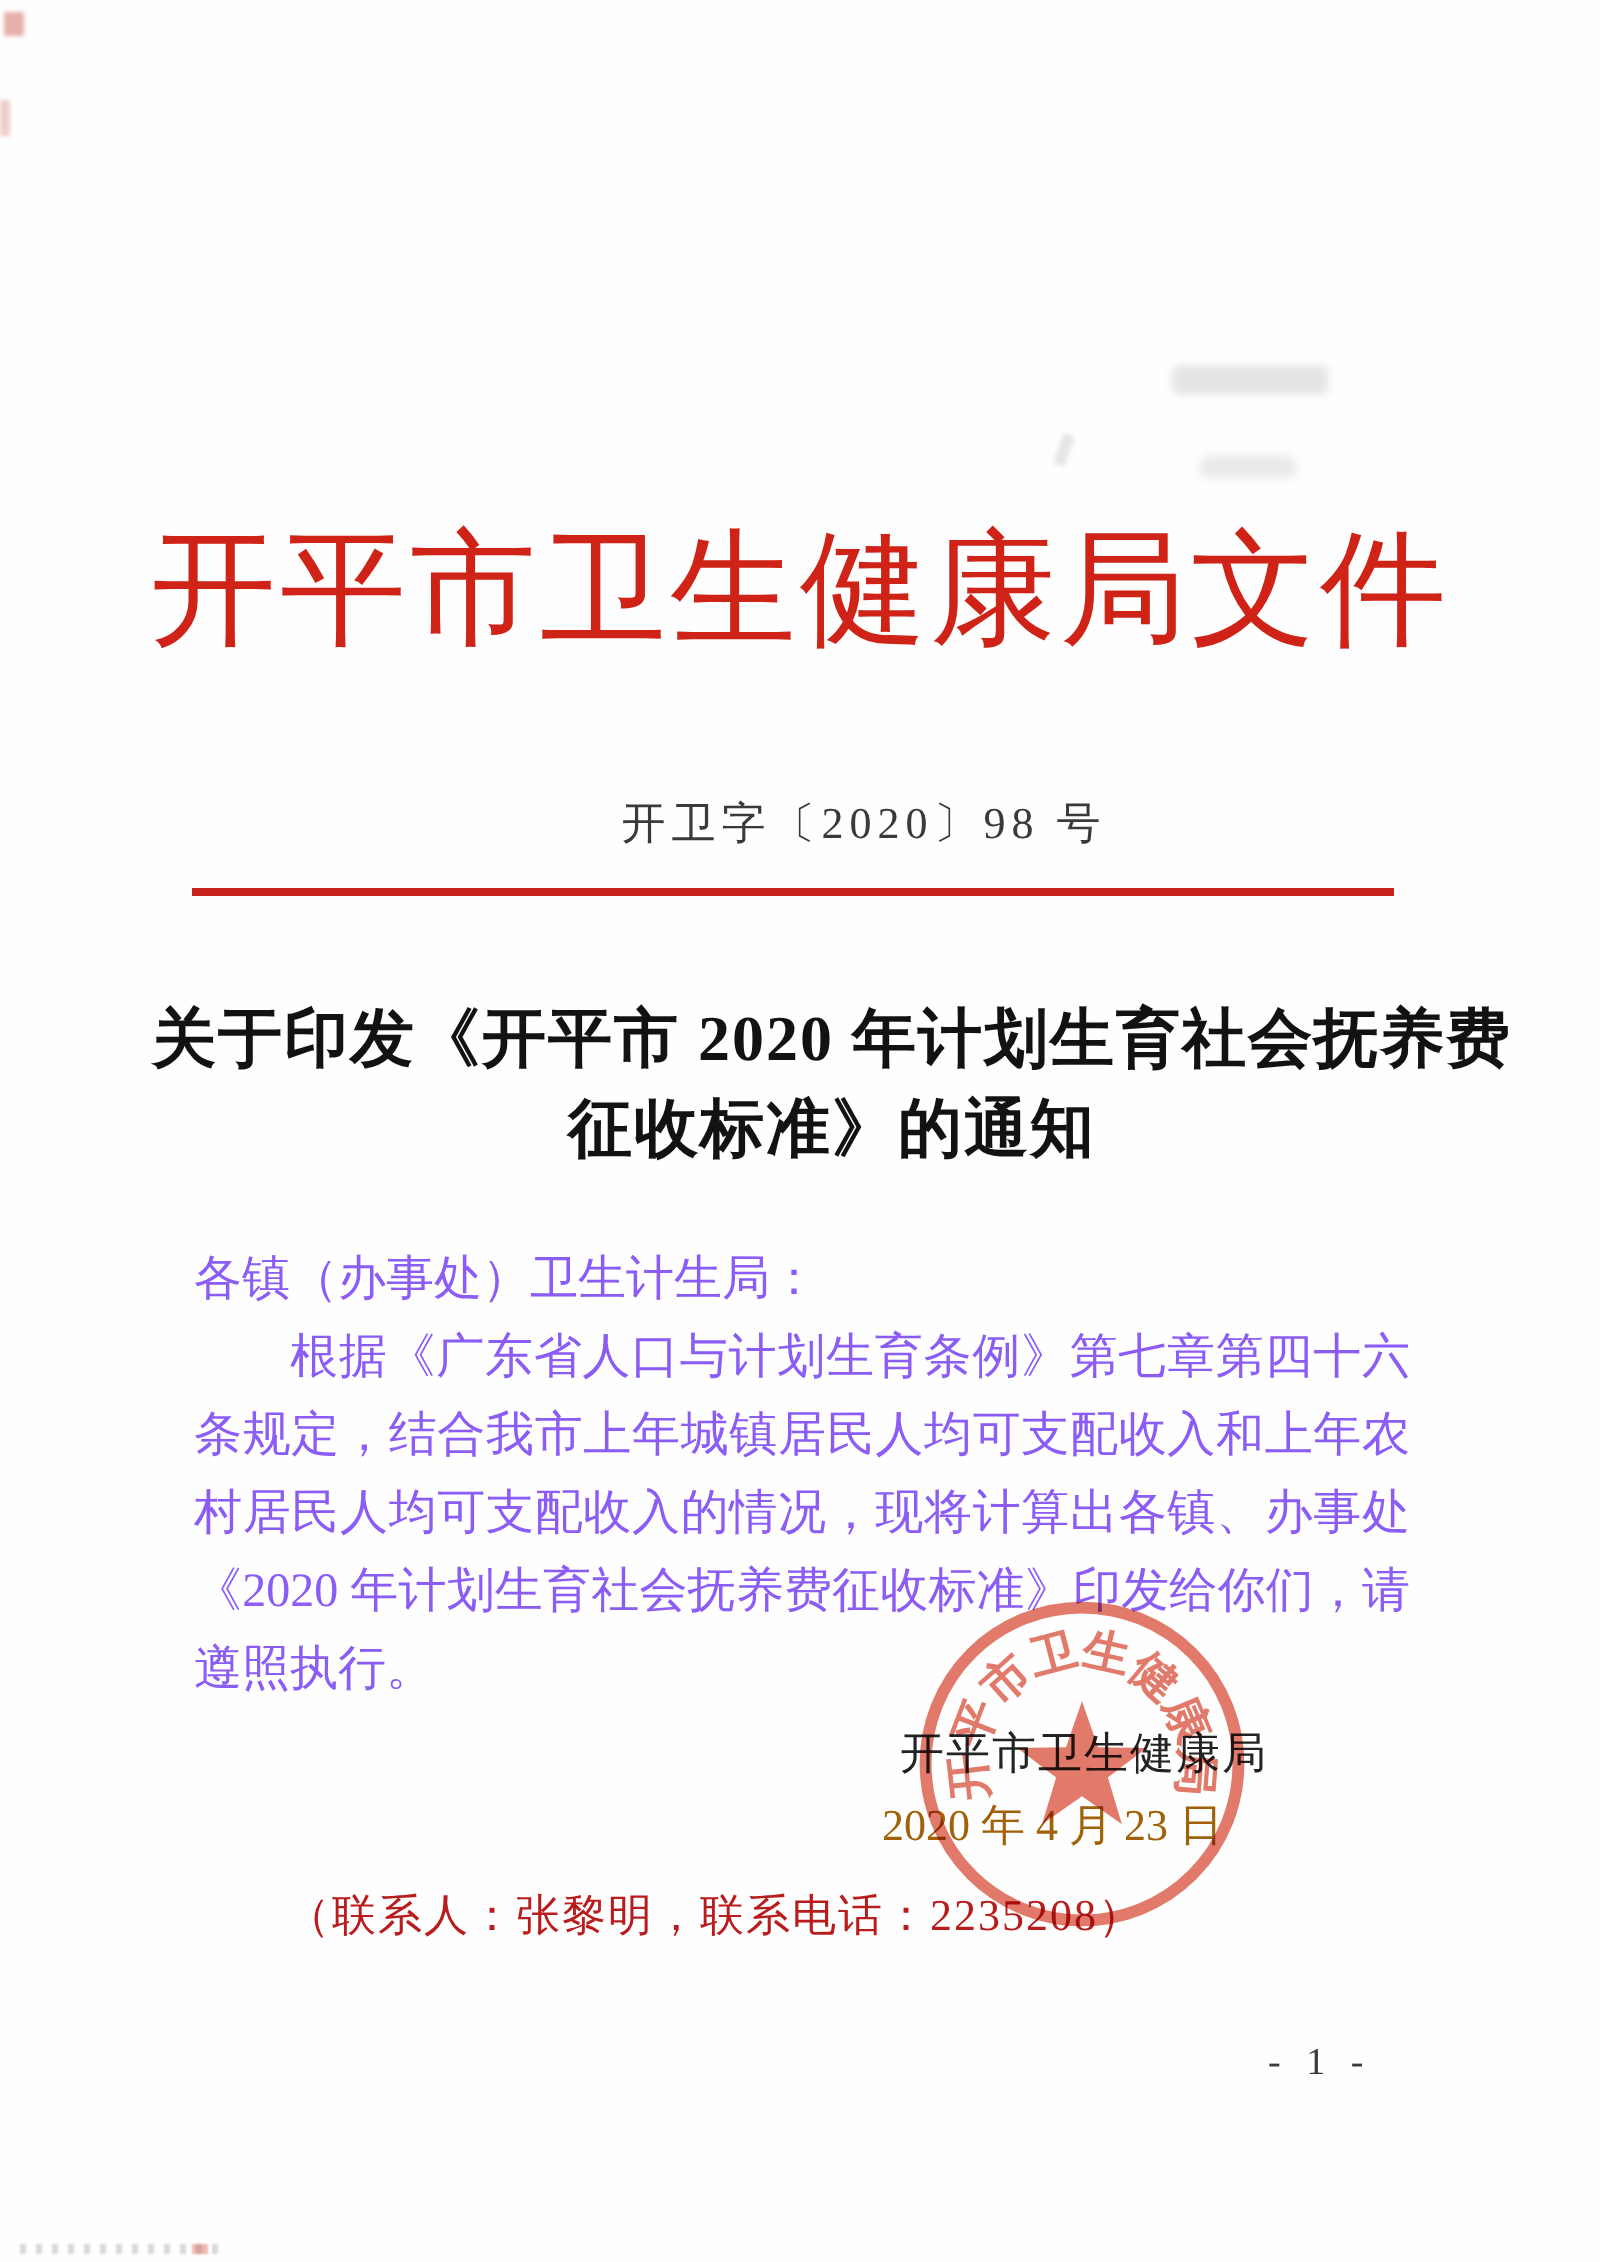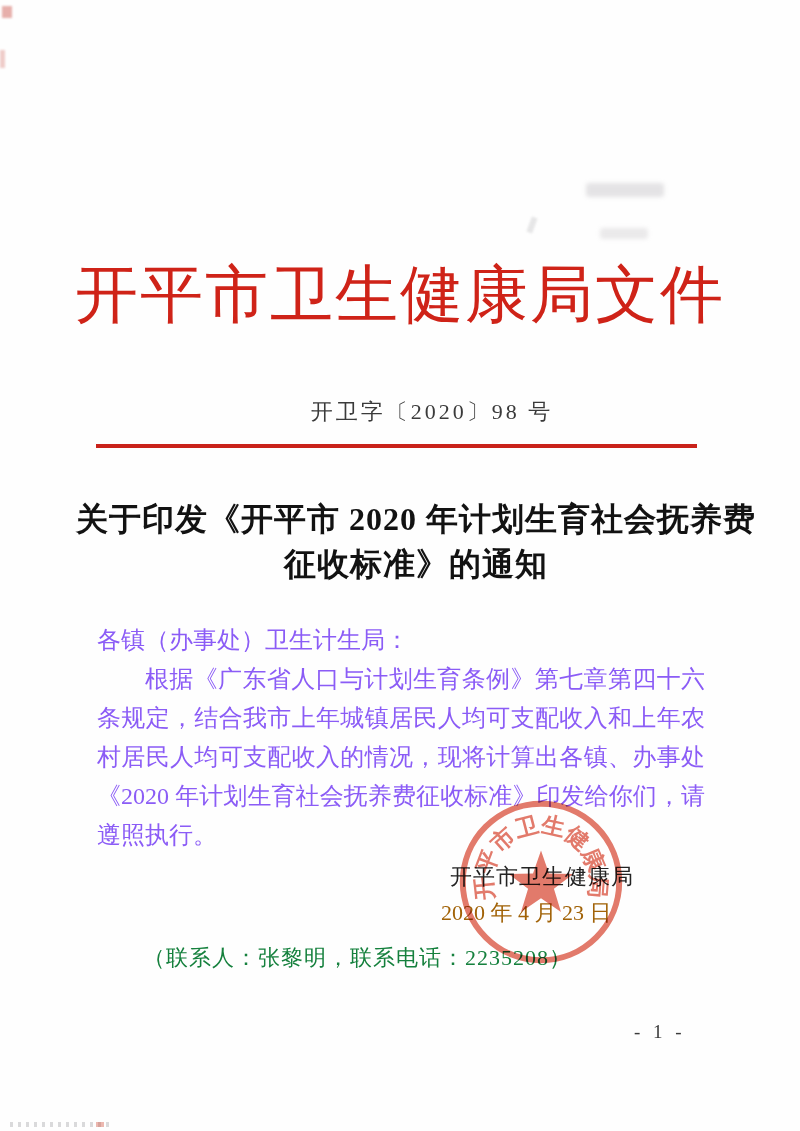--- a/index.html
+++ b/index.html
@@ -65,21 +65,21 @@
   }
   .sig-date{
     position:absolute;top:898px;left:441px;width:176px;
     font-size:22px;
     color:#a16207;
     white-space:nowrap;
   }
   .contact-line{
     position:absolute;top:943px;left:143px;
     font-size:22px;letter-spacing:1px;
-    color:#15803d;
+    color:#b91c1c;
     white-space:nowrap;
   }
   .page-number{
     position:absolute;top:1021px;left:634px;
     font-size:19px;letter-spacing:4px;
     color:#3b3b3b;
     white-space:nowrap;
   }
   
   .seal{

